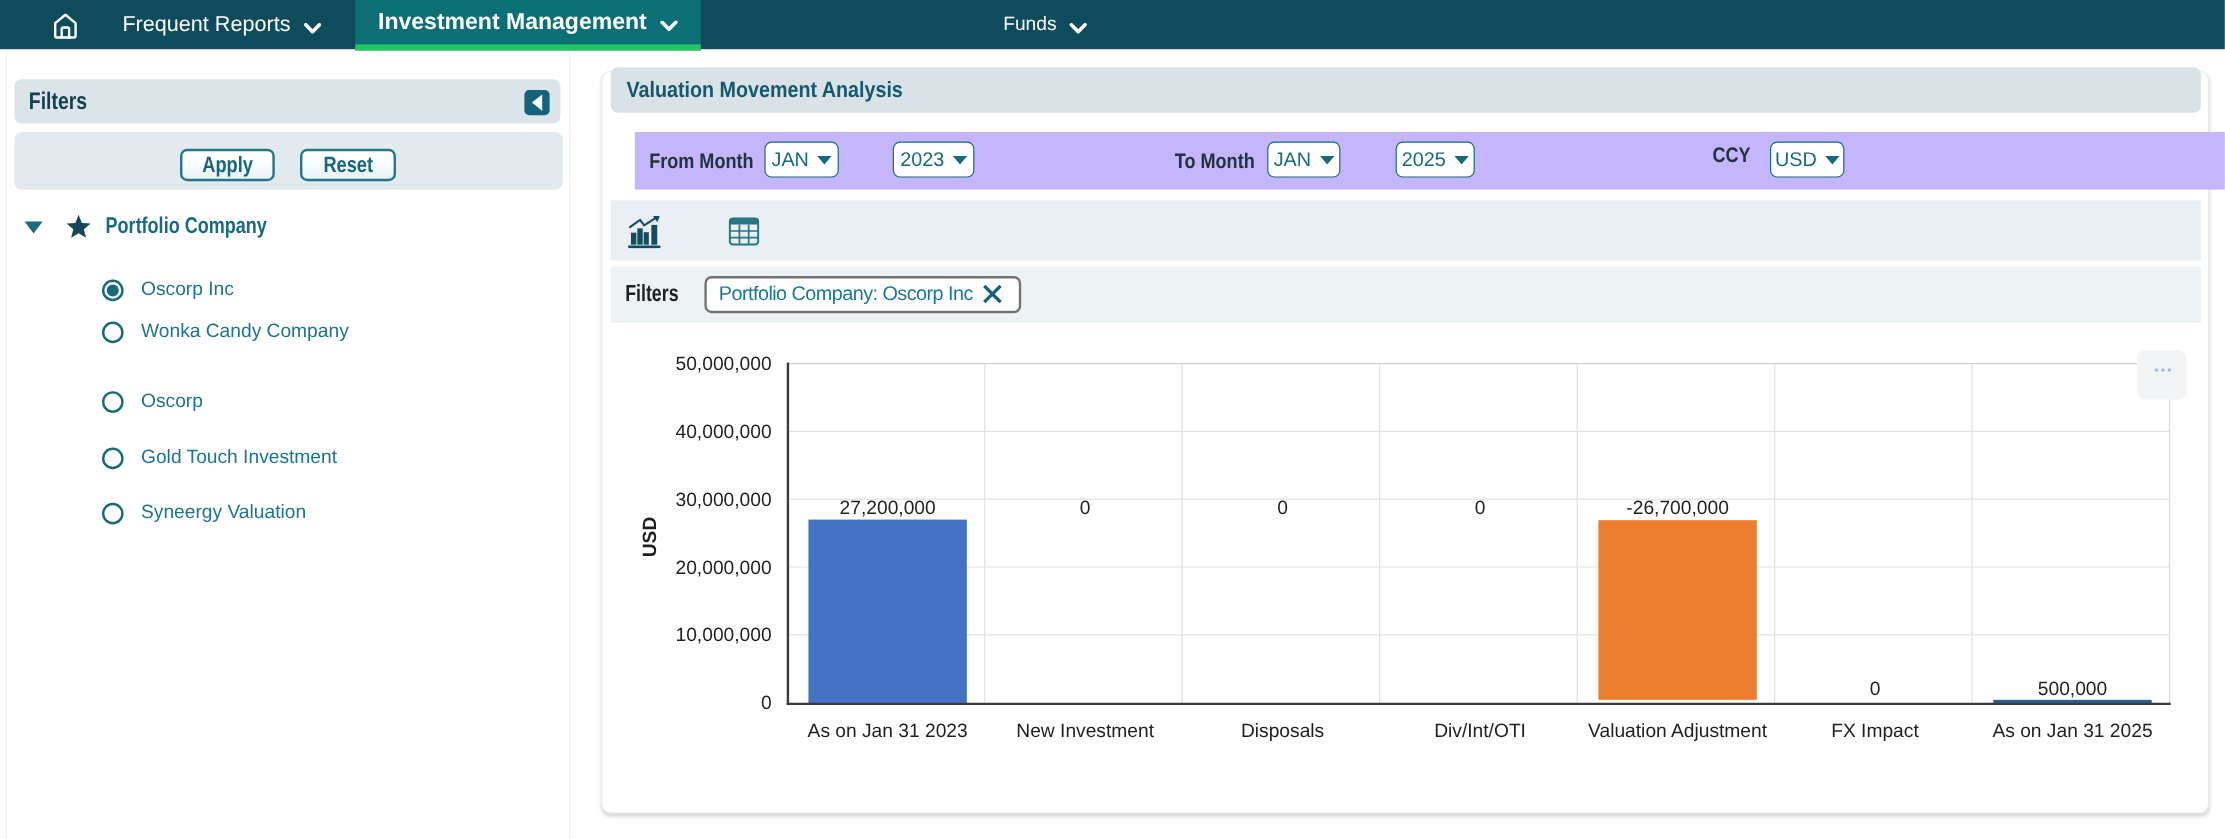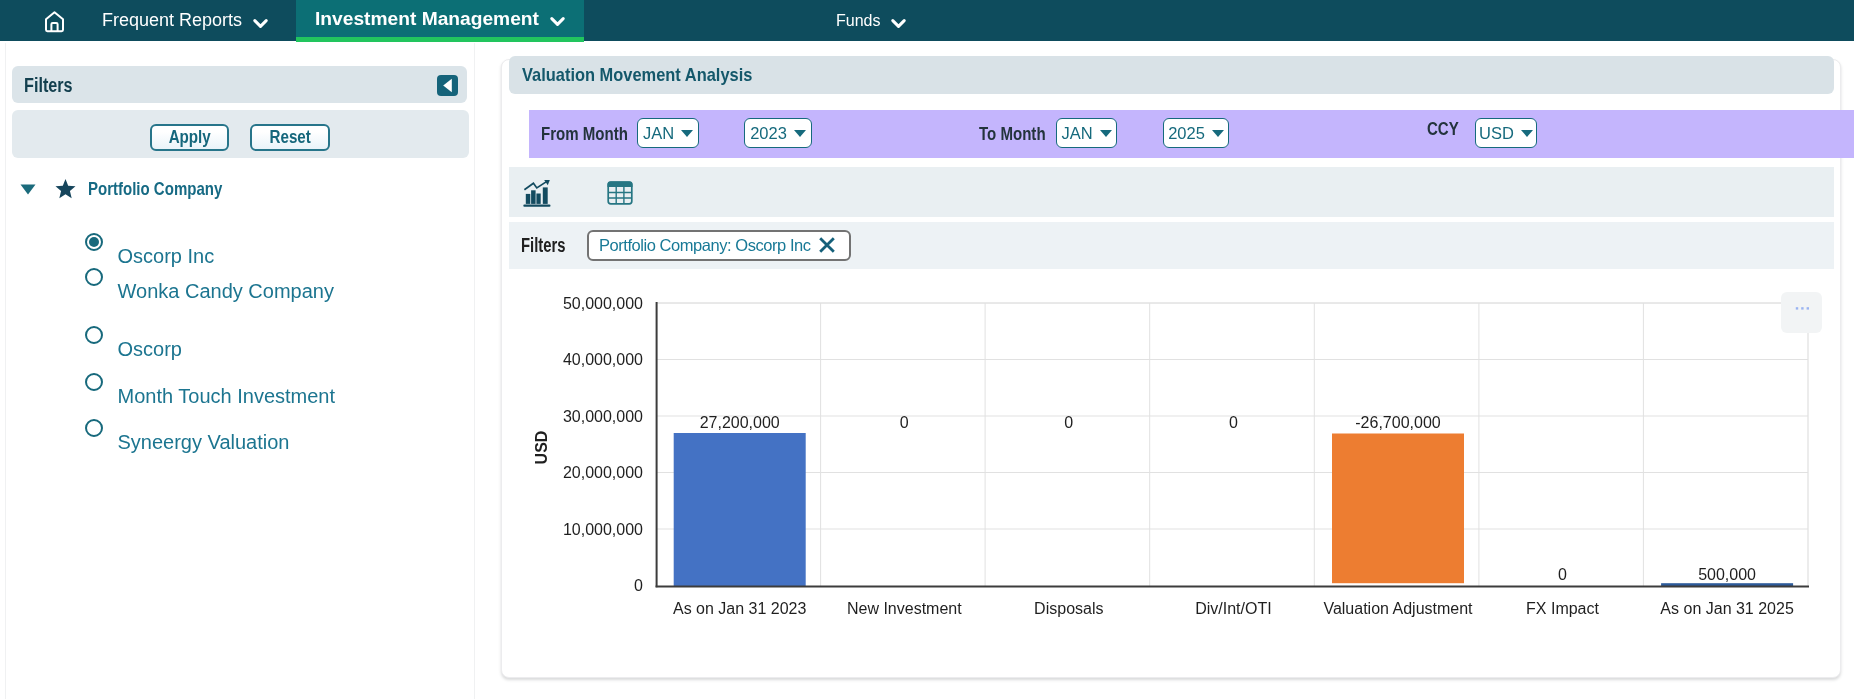--- a/index.html
+++ b/index.html
@@ -18,21 +18,21 @@
   #collapse { position:absolute; left:425px; top:9px; width:21px; height:21px; background:#15637a; border-radius:4px; }
   #sb-apply { position:absolute; left:12px; top:110px; width:457px; height:48px; background:#e3eaee; border-radius:6px; }
   .btn { position:absolute; top:14px; height:26.5px; background:linear-gradient(180deg,#ffffff 25%,#e9f3f9); border:2px solid #27758a; border-radius:6px; color:#16677c; font-weight:bold; font-size:18.5px; display:flex; align-items:center; justify-content:center; }
   .btn span { display:inline-block; transform:scaleX(0.82); }
   #btn-apply { left:138px; width:79px; }
   #btn-reset { left:238px; width:80px; }
   #tree-title { position:absolute; left:88px; top:178px; font-size:19px; font-weight:bold; color:#166a84; transform:scaleX(0.79); transform-origin:0 50%; }
   .radio-row { position:absolute; left:85px; width:380px; height:20px; }
   .rcirc { position:absolute; left:0; top:1px; width:18px; height:18px; border:2px solid #17697c; border-radius:50%; background:#fff; }
   .rdot { position:absolute; left:2px; top:2px; width:10px; height:10px; background:#17697c; border-radius:50%; }
-  .rlabel { position:absolute; left:32.5px; top:1px; font-size:20px; color:#1c7590;margin-top:12px; }
+  .rlabel { position:absolute; left:32.5px; top:1px; font-size:16px; color:#1c7590; }
 
   .vline { position:absolute; top:43px; width:1px; height:656px; background:#f0f1f2; }
 
   
   #card { position:absolute; left:501px; top:59px; width:1340px; height:619px; background:#ffffff; border:1px solid #ececee; border-radius:8px; box-shadow:0 2px 3px rgba(80,85,90,0.22); }
   #m-title { position:absolute; left:509px; top:56px; width:1325px; height:38px; background:#d9e2e7; border-radius:6px; }
   #m-title .t { position:absolute; left:13px; top:8px; font-size:18.5px; font-weight:bold; color:#14586b; transform:scaleX(0.888); transform-origin:0 50%; }
   #m-row2 { position:absolute; left:509px; top:110px; width:1325px; height:48px; background:#c4b5fd;margin-left:20px; }
   #m-row3 { position:absolute; left:509px; top:167px; width:1325px; height:50px; background:#e9eff2; }
   #m-row4 { position:absolute; left:509px; top:222px; width:1325px; height:47px; background:#edf2f5; }
@@ -104,21 +104,21 @@
 <div class="radio-row" style="top:267px;">
     <span class="rcirc"></span>
     <span class="rlabel">Wonka Candy Company</span>
   </div>
 <div class="radio-row" style="top:325px;">
     <span class="rcirc"></span>
     <span class="rlabel">Oscorp</span>
   </div>
 <div class="radio-row" style="top:371.5px;">
     <span class="rcirc"></span>
-    <span class="rlabel">Month Touch Investment</span>
+    <span class="rlabel">Gold Touch Investment</span>
   </div>
 <div class="radio-row" style="top:418px;">
     <span class="rcirc"></span>
     <span class="rlabel">Syneergy Valuation</span>
   </div>
 
 <div id="card"></div>
 <div id="m-title">
     <div class="t">Valuation Movement Analysis</div>
   </div>

